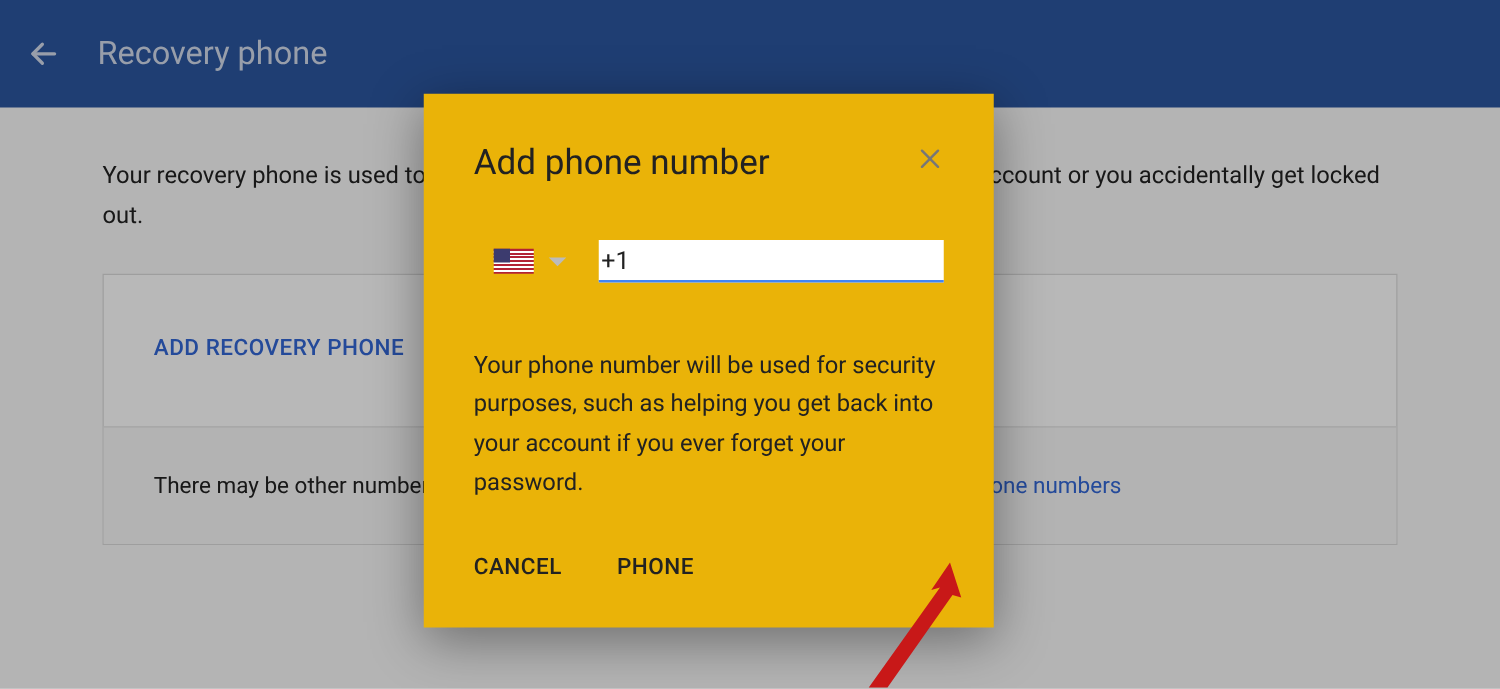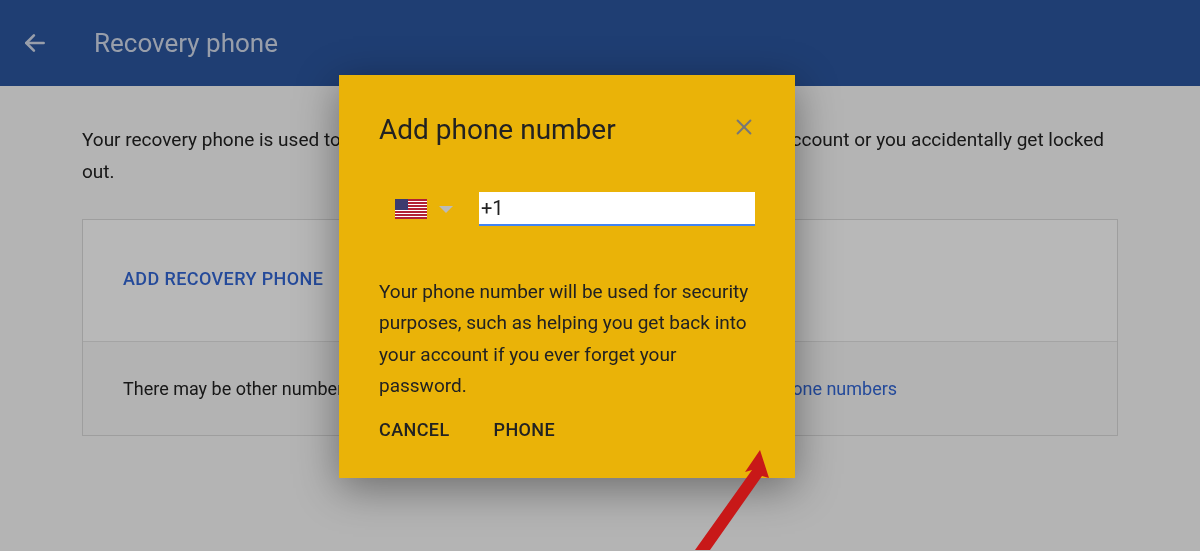--- a/index.html
+++ b/index.html
@@ -2,21 +2,21 @@
 <html><head>
 <meta charset="utf-8">
 <style>
 * { box-sizing: border-box; margin: 0; padding: 0; }
 html, body { width: 1200px; height: 551px; overflow: hidden; font-family: Roboto, Arial, sans-serif; }
 body { position: relative; background: #fafafa; }
 
 .topbar {
   position: absolute; top: 0; left: 0; right: 0; height: 86px;
   background: #2c56a0;
-  display: flex; align-items: center; padding-left: 22px; gap: 16px;
+  display: flex; align-items: center; padding-left: 22px;
 }
 .back-arrow { color: #d3dcec; font-size: 26px; margin-right: 30px; display: flex; align-items: center; }
 .back-arrow svg { width: 26px; height: 26px; }
 .topbar-title { color: #d3dcec; font-size: 26px; font-weight: 400; }
 
 .page {
   position: absolute; top: 86px; left: 0; right: 0; bottom: 0;
   padding: 38px 82px 0 82px;
 }
 .intro-text { font-size: 19px; color: #222; line-height: 1.7; margin-bottom: 30px; }
@@ -65,21 +65,21 @@
 .dropdown-caret {
   width: 0; height: 0; border-left: 7px solid transparent; border-right: 7px solid transparent;
   border-top: 7px solid #bbb; margin: 0 26px 0 12px;
 }
 .phone-input {
   flex: 1; border: none; border-bottom: 2px solid #4285f4; font-size: 20px;
   padding: 4px 2px; outline: none; font-family: inherit; color: #222;
   max-width: 296px;
 }
 
-.dialog-desc { font-size: 19px; color: #222; line-height: 1.65; margin-bottom: 18px; }
+.dialog-desc { font-size: 19px; color: #222; line-height: 1.65; margin-bottom: 42px; }
 
 .dialog-actions { display: flex; justify-content: flex-start; gap: 44px; padding-right: 8px; padding-bottom: 8px; }
 .dlg-btn { font-size: 18px; font-weight: 500; letter-spacing: 0.4px; color: #222; cursor: pointer; background: none; border: none; font-family: inherit; }
 
 .red-arrow {
   position: absolute; top: 442px; left: 650px; width: 160px; height: 120px; pointer-events: none;
 }
 .red-arrow svg { width: 100%; height: 100%; }
 </style>
 </head>

